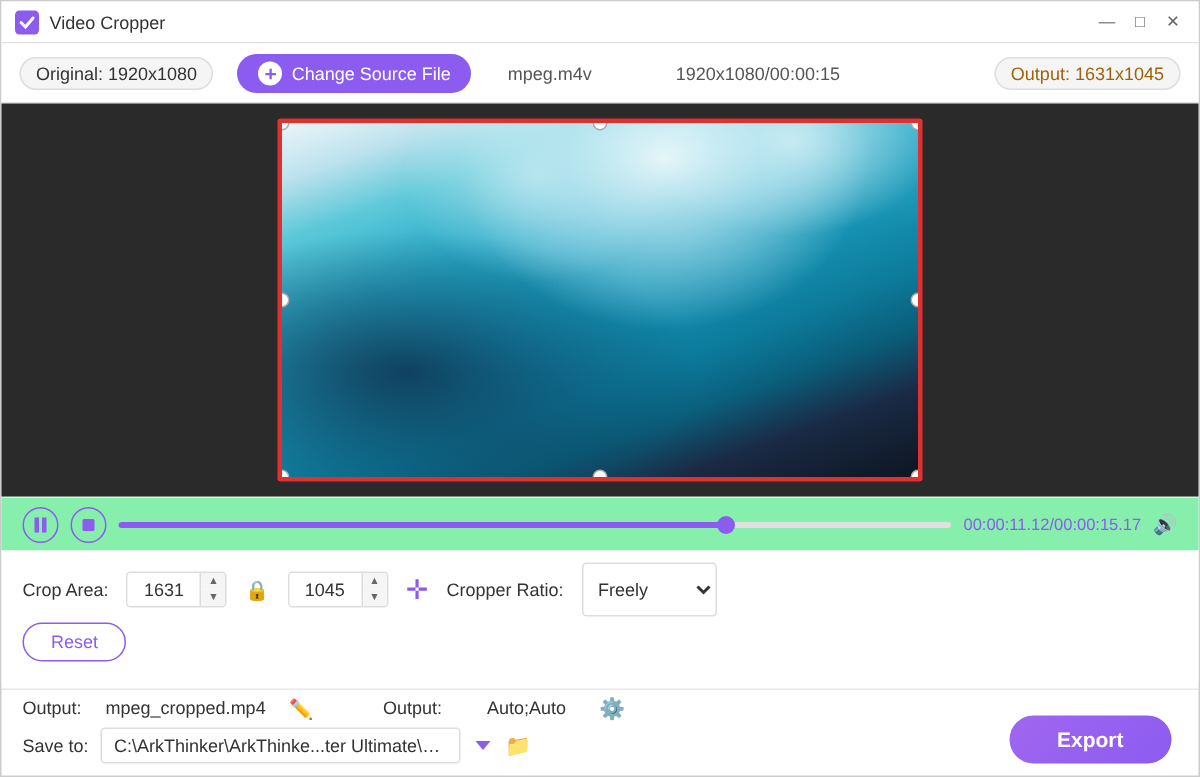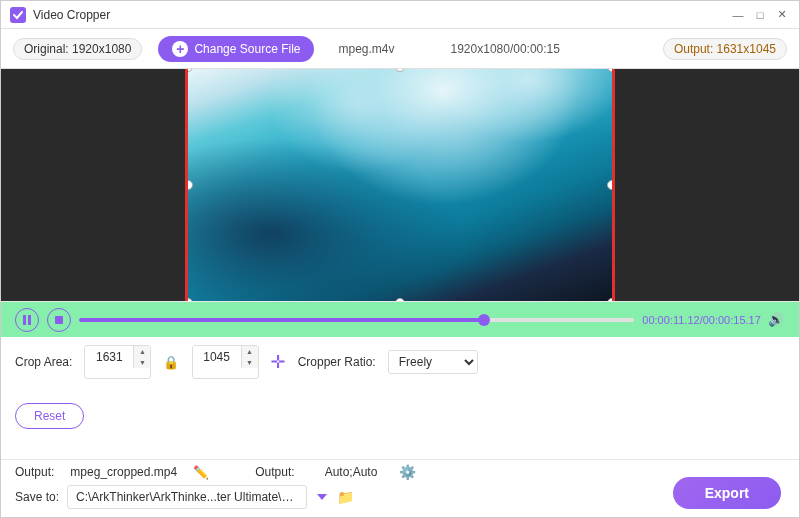--- a/index.html
+++ b/index.html
@@ -258,34 +258,34 @@
     
     .controls-area {
       background: #fff;
       padding: 8px 14px 6px;
       flex-shrink: 0;
     }
     .crop-row {
       display: flex;
       align-items: center;
       gap: 12px;
-      margin-bottom: 24px;
+      margin-bottom: 4px;
     }
     .crop-label {
       font-size: 12px;
       color: #333;
       font-weight: 500;
     }
     .num-input-wrap {
       display: flex;
       align-items: flex-start;
       border: 1px solid #ddd;
       border-radius: 3px;
       overflow: hidden;
-      height: 34px;
+      height: 24px;
     }
     .num-input {
       width: 48px;
       height: 22px;
       border: none;
       outline: none;
       text-align: center;
       font-size: 12px;
       color: #333;
     }
@@ -321,28 +321,28 @@
       font-size: 12px;
       color: #333;
     }
     .aspect-select {
       border: 1px solid #ddd;
       border-radius: 3px;
       padding: 2px 6px;
       font-size: 12px;
       color: #333;
       background: #fff;
-      height: 24px;
+      height: 36px;
       cursor: pointer;
       min-width: 90px;
     }
     .btn-row {
       display: flex;
       gap: 10px;
-      margin-bottom: 20px;
+      margin-bottom: 8px;
     }
     .reset-btn, .preview-btn {
       border: 1px solid #8c5cf0;
       background: #fff;
       color: #8c5cf0;
       border-radius: 14px;
       padding: 3px 18px;
       font-size: 12px;
       cursor: pointer;
       height: 26px;

